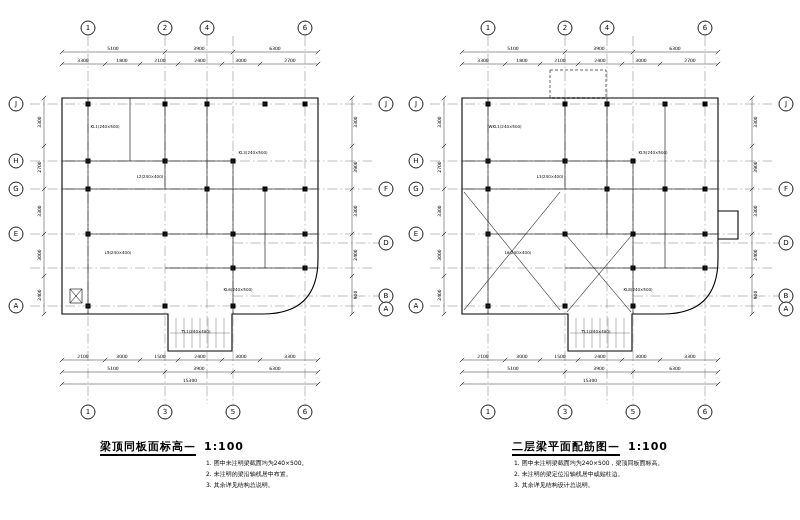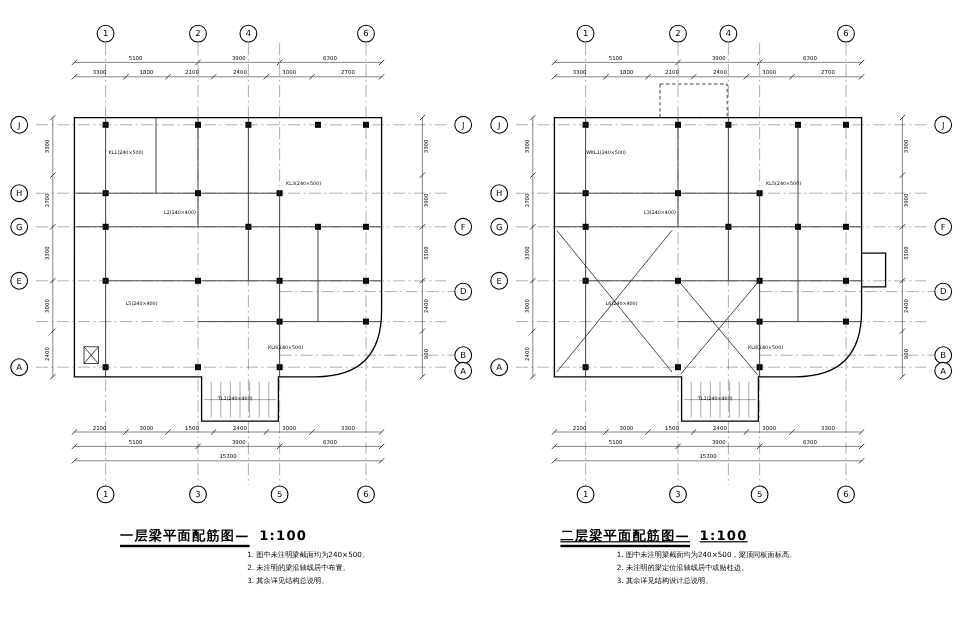--- a/index.html
+++ b/index.html
@@ -22,21 +22,21 @@
   .dimln{stroke:#333;stroke-width:.5;}
   .tick{stroke:#333;stroke-width:.8;}
   .bub{fill:#fff;stroke:#000;stroke-width:.9;}
   text{fill:#000;font-family:"DejaVu Sans",sans-serif;}
   .ax{font-size:7px;text-anchor:middle;}
   .dimt{font-size:4.5px;text-anchor:middle;}
   .lbl{font-size:4px;text-anchor:middle;}
 
   
   .plan-title{margin:3px 0 4px 100px;font-size:11px;font-weight:bold;letter-spacing:1px;white-space:nowrap;}
-  #plan-1 .plan-title{margin-left:67px;text-decoration:underline;}
+  #plan-1 .plan-title{margin-left:112px;}
   .t-main{border-bottom:2px solid #000;padding-bottom:1px;}
   .t-scale{margin-left:8px;}
   .notes{margin-left:206px;font-size:6px;line-height:1.8;white-space:nowrap;}
   #plan-1 .notes{margin-left:114px;}
 </style>
 </head>
 <body>
 
 <section class="plan-section" id="plan-0">
   <svg class="plan-svg" width="400" height="430" viewBox="0 0 400 430">
@@ -213,21 +213,21 @@
       <circle cx="386" cy="303" r="7" class="bub"></circle>
       <text x="386" y="305.4" class="ax">A</text>
       <text x="105" y="122" class="lbl">KL1(240×500)</text>
       <text x="150" y="172" class="lbl">L2(240×400)</text>
       <text x="253" y="148" class="lbl">KL3(240×500)</text>
       <text x="118" y="248" class="lbl">L5(240×400)</text>
       <text x="238" y="285" class="lbl">KL6(240×500)</text>
       <text x="196" y="327" class="lbl">TL1(240×400)</text>
     </svg>
   <div class="plan-title">
-    <span class="t-main">一层梁平面配筋图—</span><span class="t-scale">1:100</span>
+    <span class="t-main">梁顶同板面标高—</span><span class="t-scale">1:100</span>
   </div>
   <div class="notes">
     <div class="note">1. 图中未注明梁截面均为240×500。</div>
     <div class="note">2. 未注明的梁沿轴线居中布置。</div>
     <div class="note">3. 其余详见结构总说明。</div>
   </div>
 </section>
 
 <section class="plan-section" id="plan-1">
   <svg class="plan-svg" width="400" height="430" viewBox="0 0 400 430">

